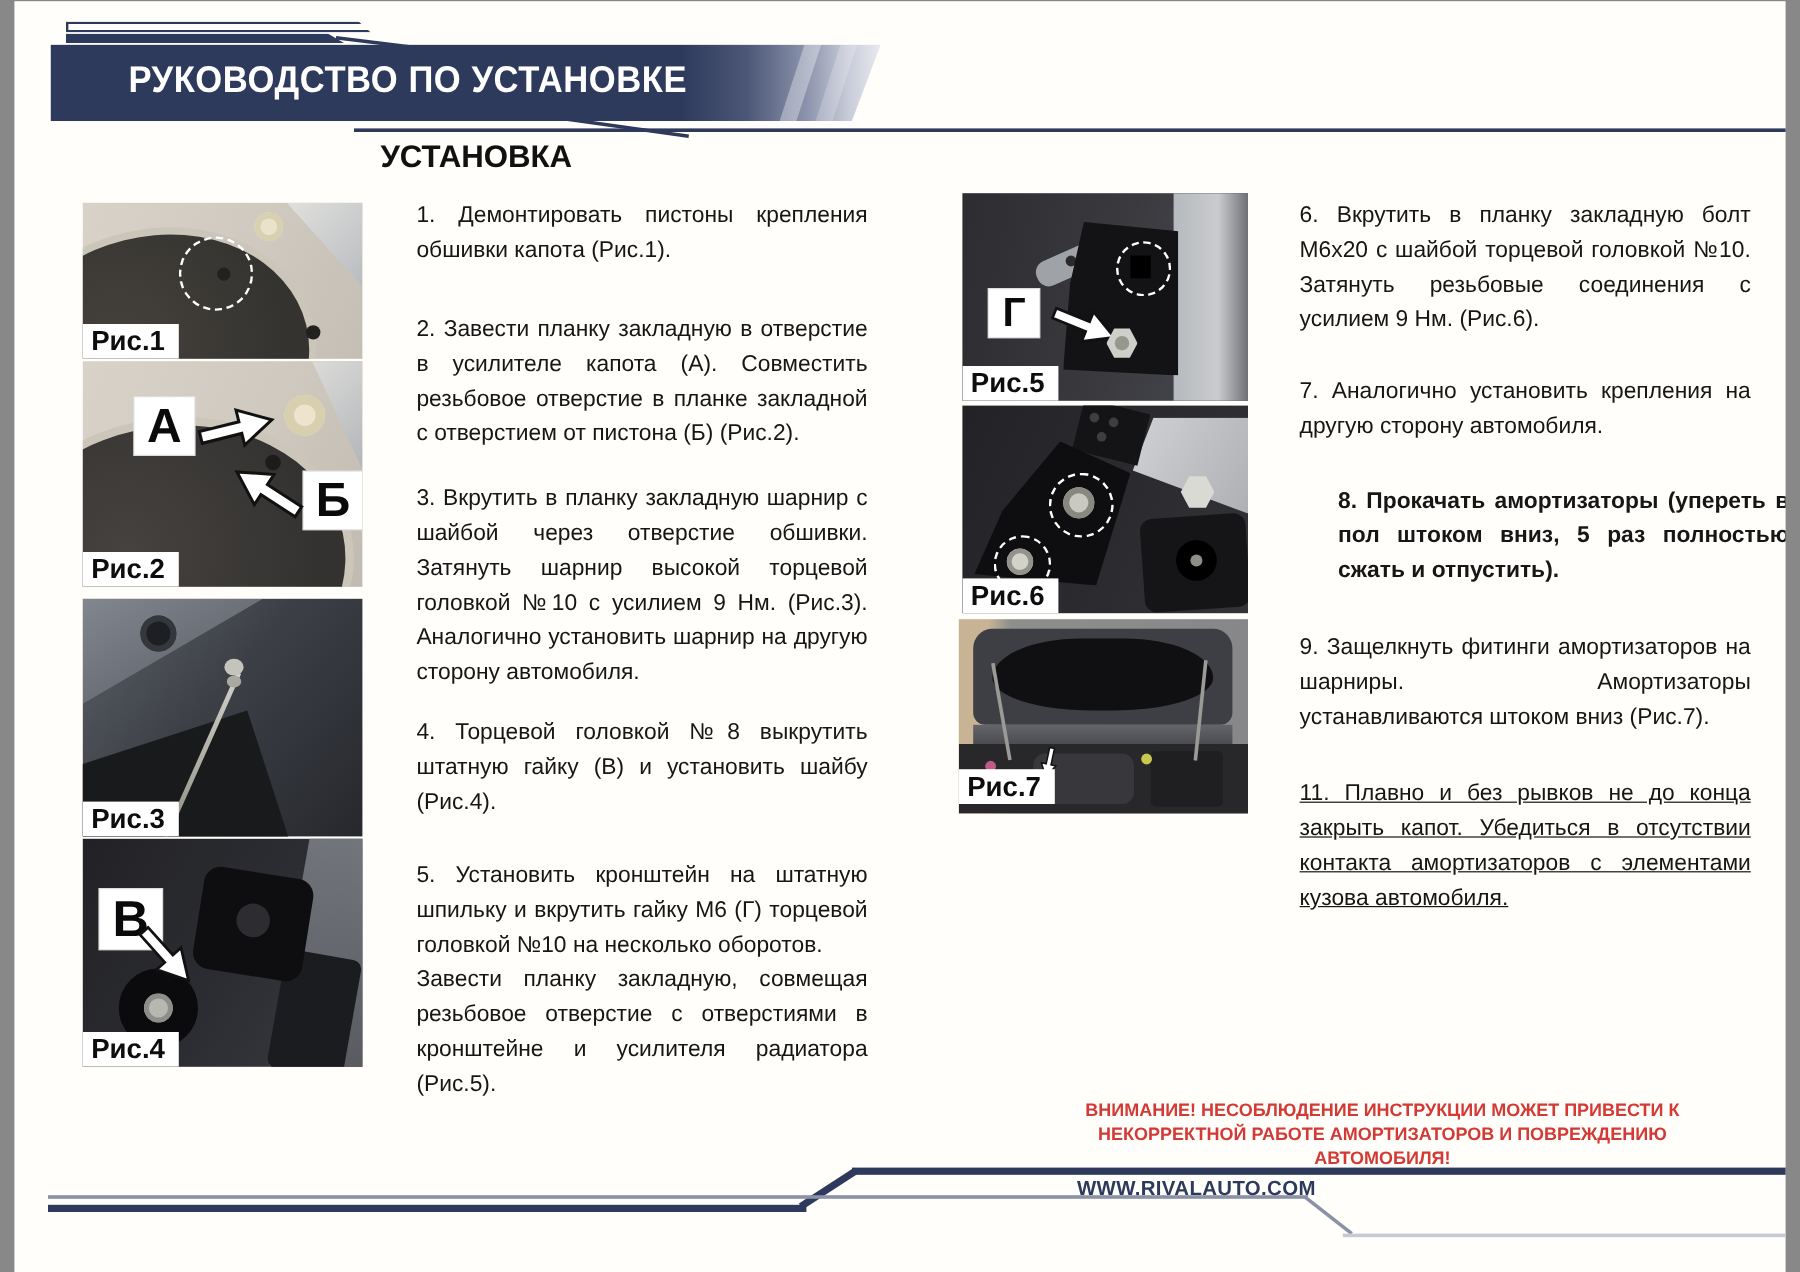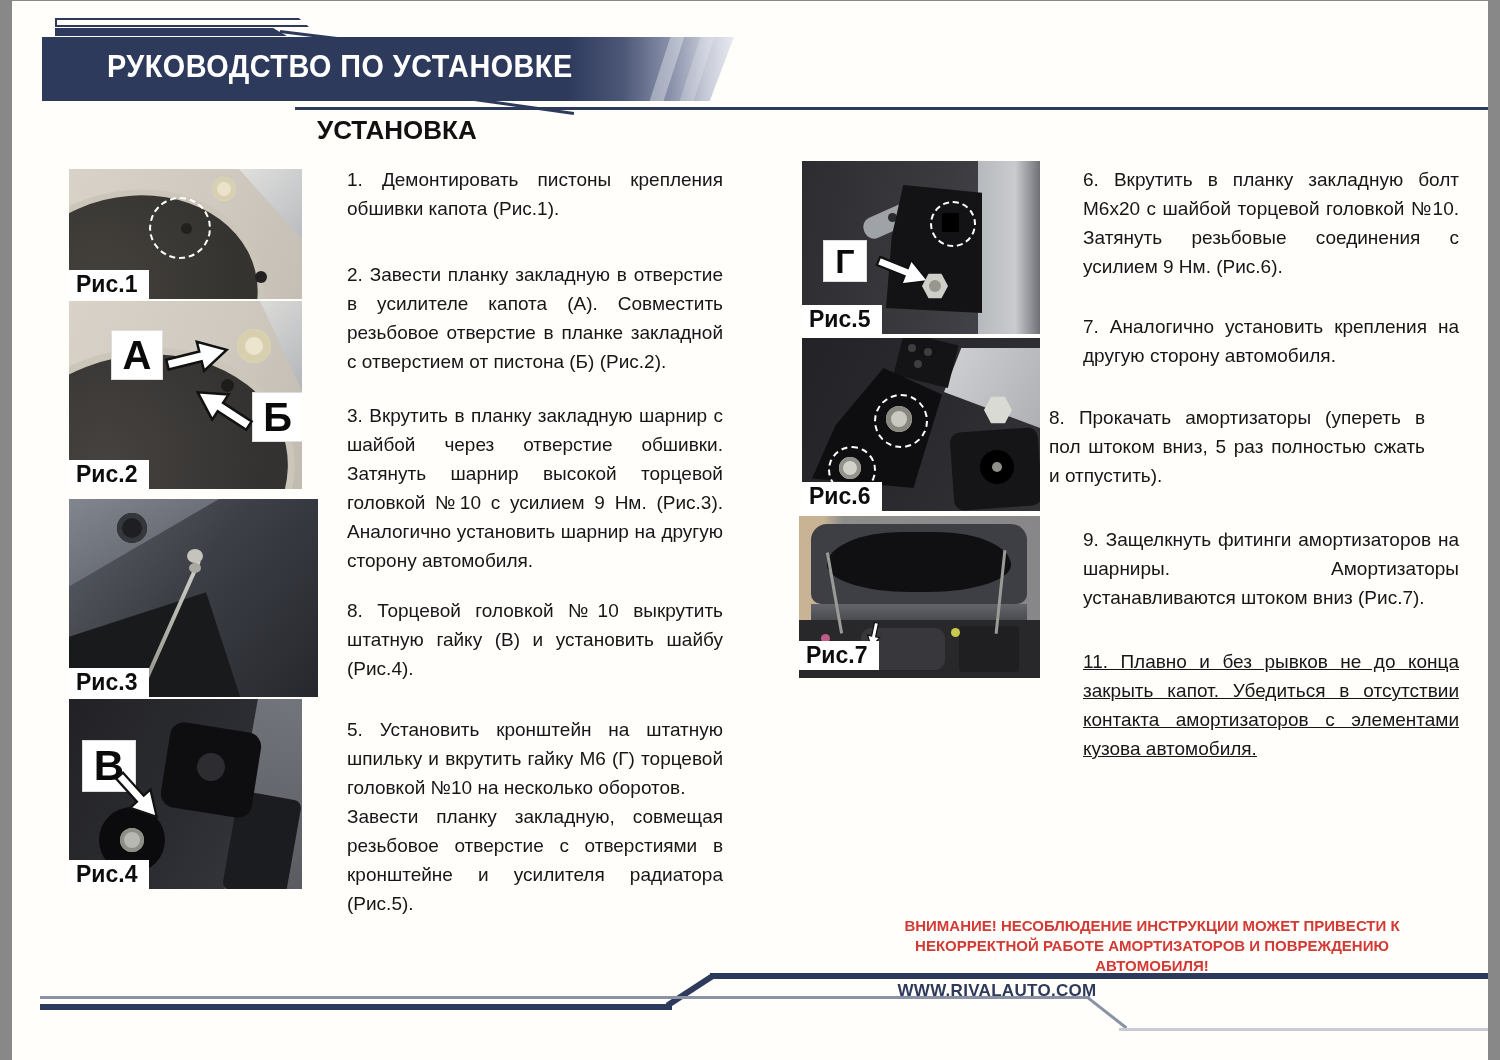--- a/index.html
+++ b/index.html
@@ -87,21 +87,21 @@
     </div>
     <div class="callout" style="left:184px;top:92px;width:49px;height:48px;font-size:40px;">Б</div>
     <div class="arrow" style="left:122px;top:86px;transform:rotate(-147deg);">
       <svg width="66" height="36" viewBox="0 0 66 36">
           <path d="M2 13 L36 13 L36 3 L63 18 L36 33 L36 23 L2 23 Z" fill="#fff" stroke="#111" stroke-width="2.5"></path>
         </svg>
     </div>
     <div class="fig-label">Рис.2</div>
   </div>
 
-  <div class="photo" style="left:57px;top:498px;width:233px;height:198px;background:linear-gradient(130deg,#5c6068 0%,#3c3f46 45%,#26282d 100%);padding-left:16px;">
+  <div class="photo" style="left:57px;top:498px;width:233px;height:198px;background:linear-gradient(130deg,#5c6068 0%,#3c3f46 45%,#26282d 100%);">
     <div class="abs" style="left:0;top:0;width:150px;height:95px;background:linear-gradient(150deg,#82868f,#55585f);clip-path:polygon(0 0,100% 0,0 92%);"></div>
     <div class="dot" style="left:48px;top:14px;width:30px;height:30px;background:#1d1f22;box-shadow:inset 0 0 0 5px #34373c;"></div>
     <div class="abs" style="left:-20px;top:118px;width:180px;height:120px;background:#191a1c;transform:rotate(-18deg);"></div>
     <div class="abs" style="left:128px;top:62px;width:4px;height:150px;background:linear-gradient(180deg,#d2d2ca,#8d8d85);transform:rotate(24deg);transform-origin:top center;"></div>
     <div class="dot" style="left:118px;top:50px;width:16px;height:14px;background:#c4c4bc;"></div>
     <div class="dot" style="left:120px;top:64px;width:12px;height:10px;background:#a9a9a1;"></div>
     <div class="fig-label">Рис.3</div>
   </div>
 
   <div class="photo" style="left:57px;top:698px;width:233px;height:190px;background:linear-gradient(120deg,#222226 0%,#2c2d32 55%,#3a3c42 100%);">
@@ -171,27 +171,27 @@
       <svg width="60" height="34" viewBox="0 0 66 36">
           <path d="M2 13 L36 13 L36 3 L63 18 L36 33 L36 23 L2 23 Z" fill="#fff" stroke="#111" stroke-width="3"></path>
         </svg>
     </div>
     <div class="fig-label" style="bottom:8px;">Рис.7</div>
   </div>
 
   <div class="step" style="left:335px;top:164px;">1. Демонтировать пистоны крепления обшивки капота (Рис.1).</div>
   <div class="step" style="left:335px;top:259px;">2. Завести планку закладную в отверстие в усилителе капота (А). Совместить резьбовое отверстие в планке закладной с отверстием от пистона (Б) (Рис.2).</div>
   <div class="step" style="left:335px;top:400px;">3. Вкрутить в планку закладную шарнир с шайбой через отверстие обшивки. Затянуть шарнир высокой торцевой головкой №10 с усилием 9 Нм. (Рис.3). Аналогично установить шарнир на другую сторону автомобиля.</div>
-  <div class="step" style="left:335px;top:595px;">8. Торцевой головкой №10 выкрутить штатную гайку (В) и установить шайбу (Рис.4).</div>
+  <div class="step" style="left:335px;top:595px;">4. Торцевой головкой №8 выкрутить штатную гайку (В) и установить шайбу (Рис.4).</div>
   <div class="step" style="left:335px;top:714px;">5. Установить кронштейн на штатную шпильку и вкрутить гайку М6 (Г) торцевой головкой №10 на несколько оборотов.
 Завести планку закладную, совмещая резьбовое отверстие с отверстиями в кронштейне и усилителя радиатора (Рис.5).</div>
 
   <div class="step" style="left:1071px;top:164px;">6. Вкрутить в планку закладную болт М6х20 с шайбой торцевой головкой №10. Затянуть резьбовые соединения с усилием 9 Нм. (Рис.6).</div>
   <div class="step" style="left:1071px;top:311px;">7. Аналогично установить крепления на другую сторону автомобиля.</div>
-  <div class="step" style="left:1037px;top:402px;">8. Прокачать амортизаторы (упереть в пол штоком вниз, 5 раз полностью сжать и отпустить).</div>
+  <div class="step" style="left:1103px;top:402px;font-weight:bold;">8. Прокачать амортизаторы (упереть в пол штоком вниз, 5 раз полностью сжать и отпустить).</div>
   <div class="step" style="left:1071px;top:524px;">9. Защелкнуть фитинги амортизаторов на шарниры. Амортизаторы устанавливаются штоком вниз (Рис.7).</div>
   <div class="step" style="left:1071px;top:646px;text-decoration:underline;">11. Плавно и без рывков не до конца закрыть капот. Убедиться в отсутствии контакта амортизаторов с элементами кузова автомобиля.</div>
 
   <div class="warning">ВНИМАНИЕ! НЕСОБЛЮДЕНИЕ ИНСТРУКЦИИ МОЖЕТ ПРИВЕСТИ К
 НЕКОРРЕКТНОЙ РАБОТЕ АМОРТИЗАТОРОВ И ПОВРЕЖДЕНИЮ
 АВТОМОБИЛЯ!</div>
   <div class="ftr-navy-left"></div>
   <div class="ftr-navy-diag"></div>
   <div class="ftr-navy-right"></div>
   <div class="ftr-gray"></div>

